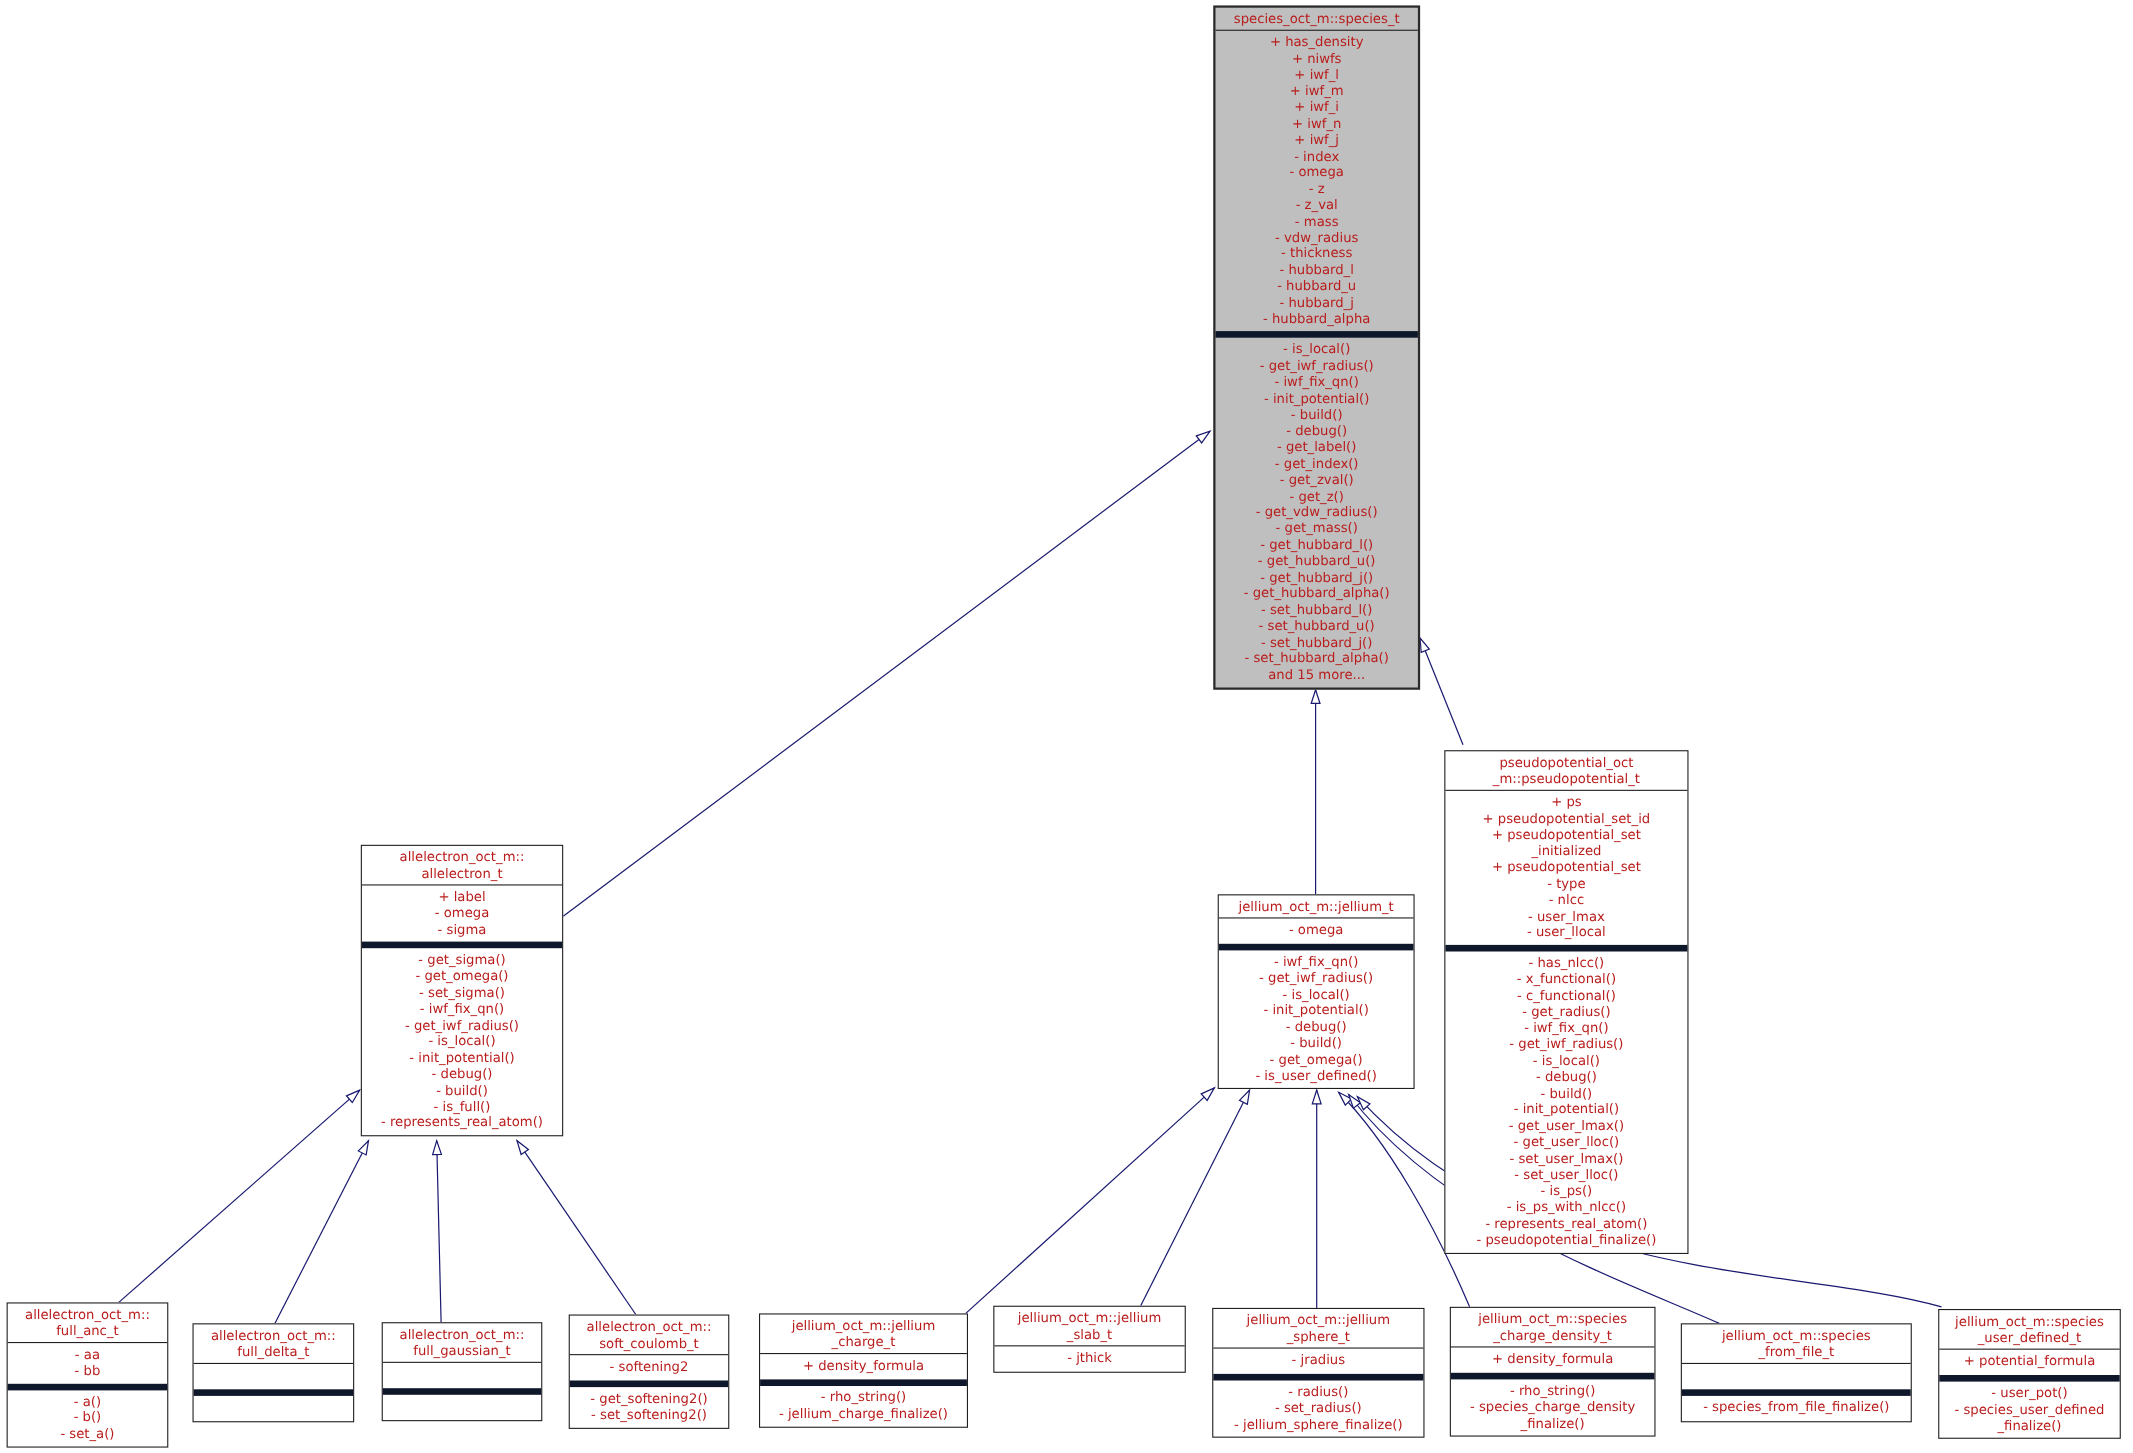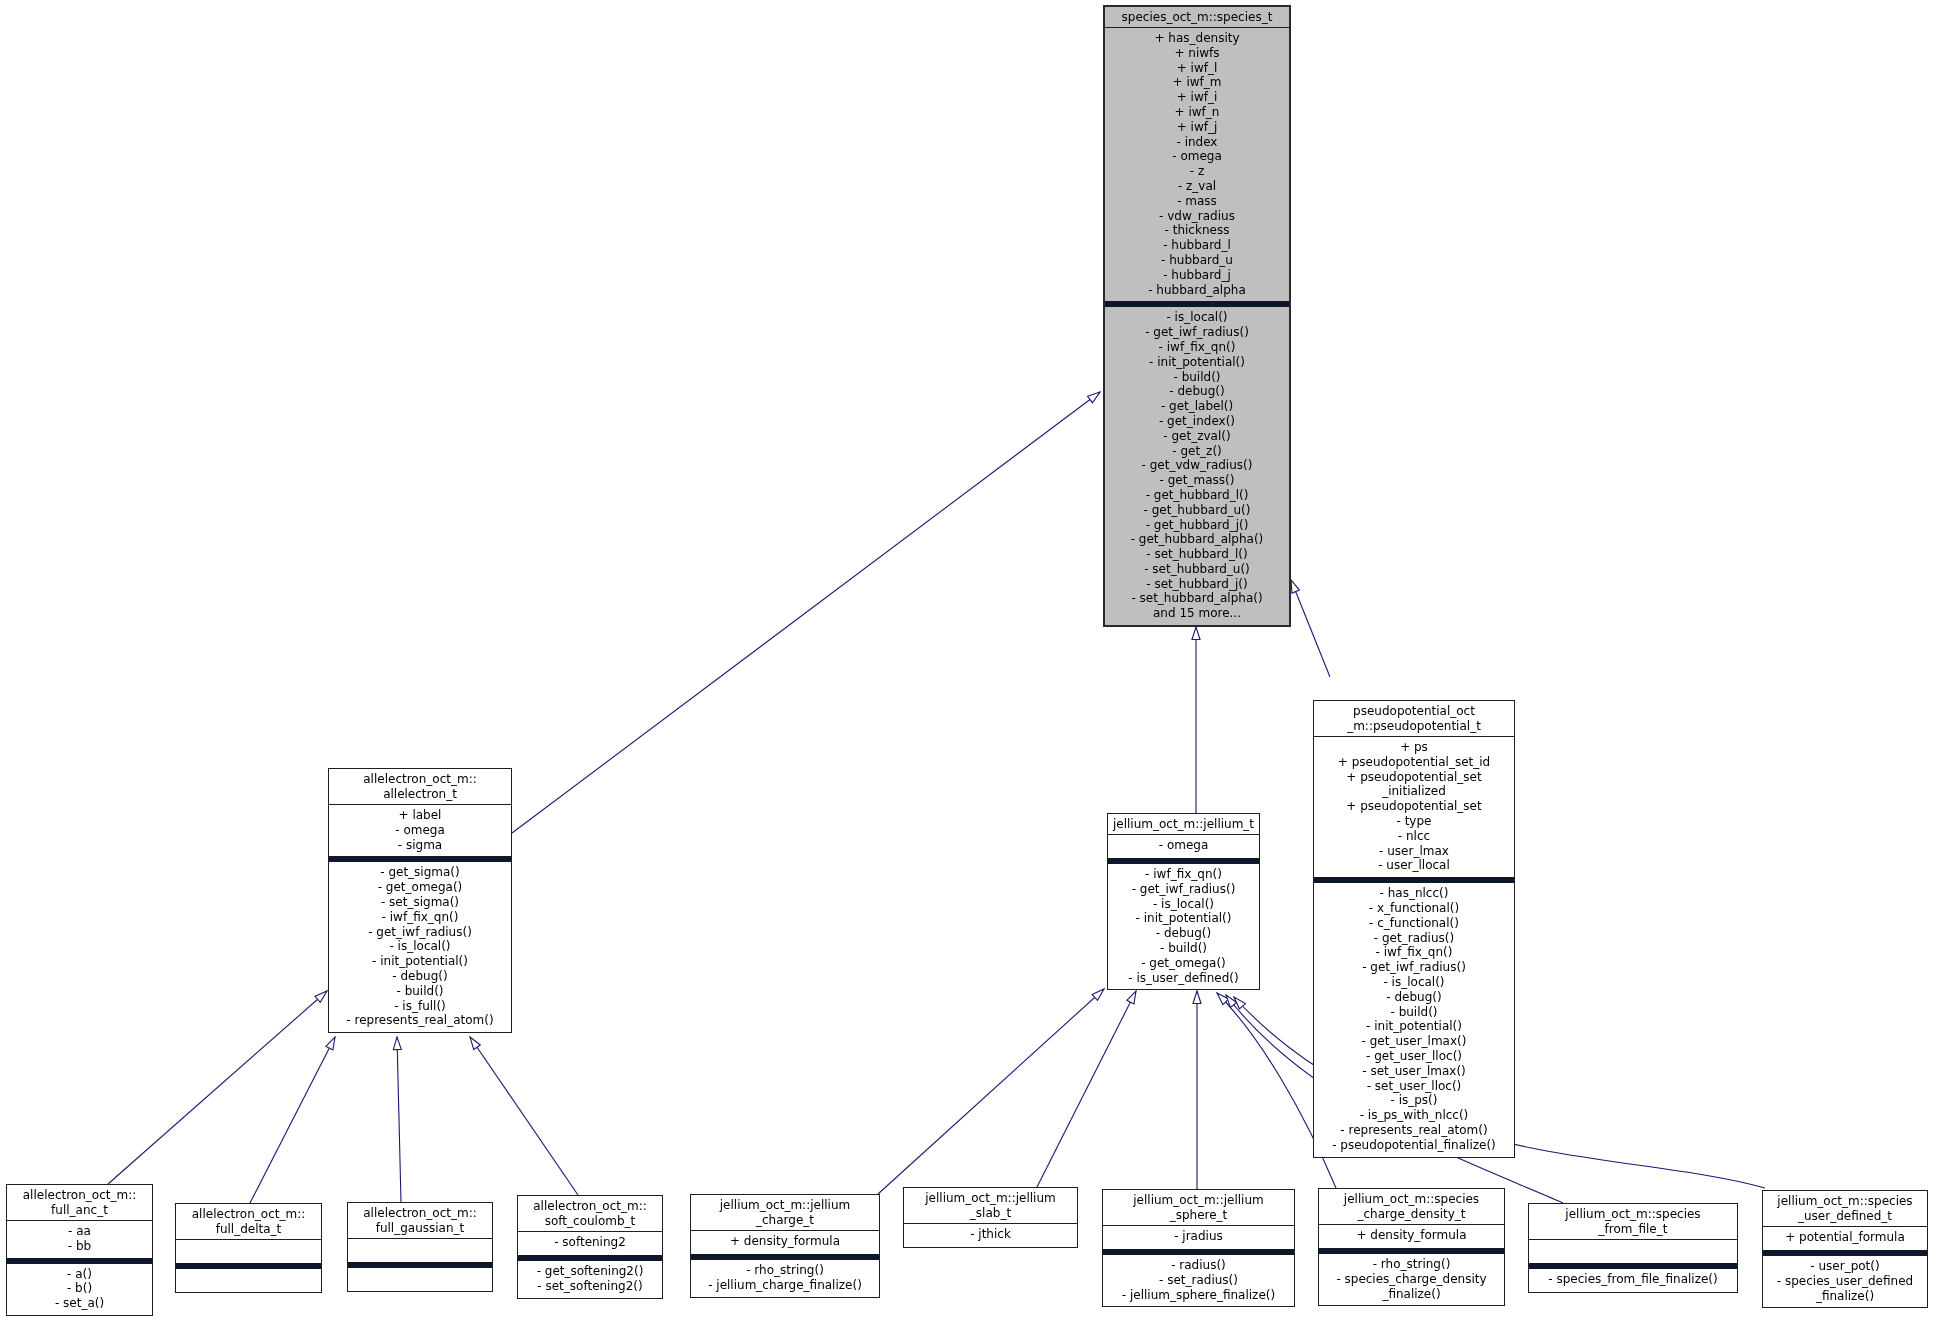--- a/index.html
+++ b/index.html
@@ -1,18 +1,18 @@
 <!DOCTYPE html>
 <html><head>
 <meta charset="utf-8">
 <style>
   html,body{margin:0;padding:0;background:#ffffff;}
   #canvas{
     position:relative;width:1939px;height:1321px;background:#ffffff;overflow:hidden;
-    font-family:"DejaVu Sans","Liberation Sans",sans-serif;font-size:12px;color:#000000;
+    font-family:"DejaVu Sans","Liberation Sans",sans-serif;font-size:12px;color:#b91c1c;
   }
   #edges{position:absolute;left:0;top:0;z-index:1;}
   .uml-box{
     position:absolute;z-index:2;background:#ffffff;
     border:1px solid #1f1f1f;box-sizing:border-box;
   }
   .uml-box.highlight{background:#bfbfbf;border:2px solid #2a2a2a;}
   .uml-title{
     text-align:center;padding:3px 4px 2px 4px;white-space:pre-line;
     border-bottom:1px solid #1f1f1f;line-height:15px;
@@ -112,38 +112,38 @@
         <div class="m-line">- get_iwf_radius()</div>
         <div class="m-line">- is_local()</div>
         <div class="m-line">- init_potential()</div>
         <div class="m-line">- debug()</div>
         <div class="m-line">- build()</div>
         <div class="m-line">- is_full()</div>
         <div class="m-line">- represents_real_atom()</div>
       </div>
   </div>
 
-  <div class="uml-box" style="left:1107px;top:813px;width:153px;">
+  <div class="uml-box" style="left:1107px;top:813px;width:179px;">
     <div class="uml-title">jellium_oct_m::jellium_t</div>
     <div class="uml-sec attrs">
         <div class="m-line">- omega</div>
       </div>
     <div class="uml-sec methods">
         <div class="m-line">- iwf_fix_qn()</div>
         <div class="m-line">- get_iwf_radius()</div>
         <div class="m-line">- is_local()</div>
         <div class="m-line">- init_potential()</div>
         <div class="m-line">- debug()</div>
         <div class="m-line">- build()</div>
         <div class="m-line">- get_omega()</div>
         <div class="m-line">- is_user_defined()</div>
       </div>
   </div>
 
-  <div class="uml-box" style="left:1313px;top:700px;width:202px;">
+  <div class="uml-box" style="left:1313px;top:682px;width:222px;">
     <div class="uml-title">pseudopotential_oct
 _m::pseudopotential_t</div>
     <div class="uml-sec attrs">
         <div class="m-line">+ ps</div>
         <div class="m-line">+ pseudopotential_set_id</div>
         <div class="m-line">+ pseudopotential_set
 _initialized</div>
         <div class="m-line">+ pseudopotential_set</div>
         <div class="m-line">- type</div>
         <div class="m-line">- nlcc</div>

